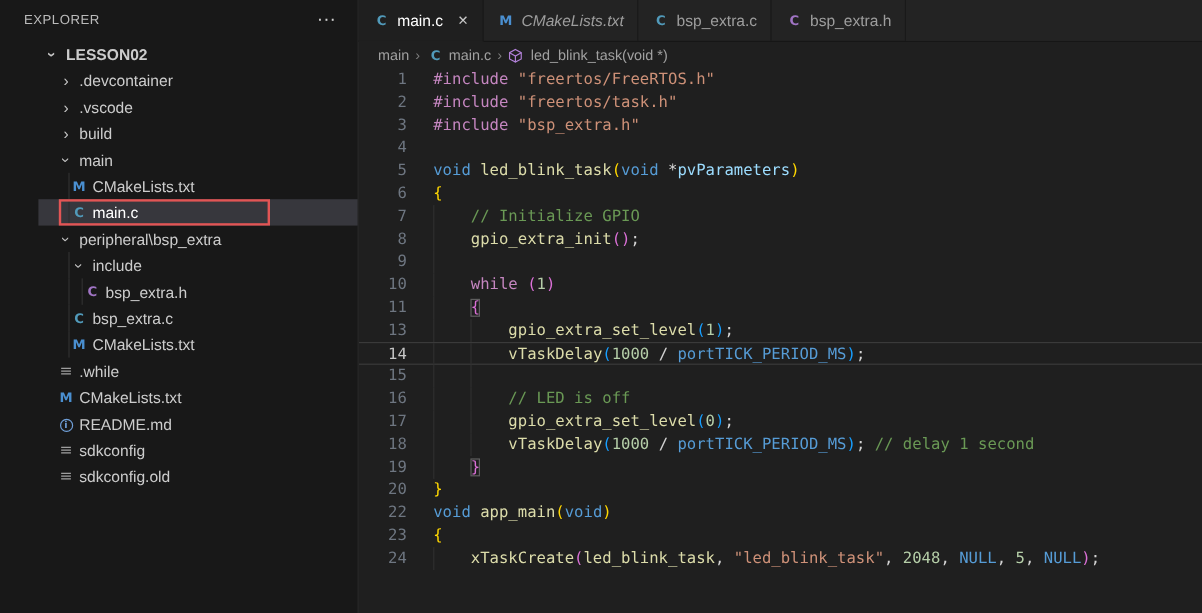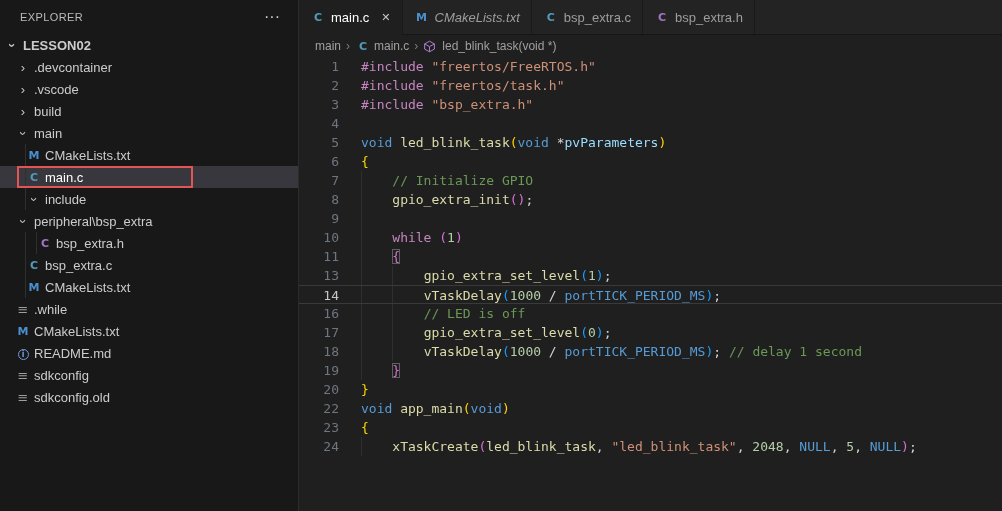--- a/index.html
+++ b/index.html
@@ -8,21 +8,21 @@
     width:1002px; height:511px; overflow:hidden;
     display:flex; background:#1f1f1f;
     font-family:"Liberation Sans", sans-serif; color:#cccccc;
   }
   
   .sidebar { width:299px; min-width:299px; background:#181818; border-right:1px solid #2b2b2b; display:flex; flex-direction:column; }
   .sb-header { height:34px; flex:none; display:flex; align-items:center; justify-content:space-between; padding:0 18px 0 20px; }
   .sb-title { font-size:11px; letter-spacing:.4px; color:#bbbbbb; }
   .sb-more { color:#d0d0d0; font-size:16px; line-height:10px; cursor:pointer; }
   .tree { flex:1; position:relative; }
-  .row { position:relative; height:22px; display:flex; align-items:center; font-size:13px; color:#cccccc; cursor:pointer; white-space:nowrap; }
+  .row { position:relative; height:22px; display:flex; align-items:center; font-size:13px; color:#cccccc; cursor:pointer; white-space:nowrap;margin-left:32px; }
   .row.selected { background:#37373d; color:#ffffff; }
   .row.bold { font-weight:bold; }
   .chev { width:16px; flex:none; text-align:center; color:#c5c5c5; font-size:13px; display:inline-block; }
   .chev.down { transform:rotate(90deg); }
   .ficon { width:16px; flex:none; text-align:center; font-weight:bold; font-size:11px; font-family:"DejaVu Sans", sans-serif; }
   .ficon.plain { font-weight:normal; font-size:13px; }
   .info-circle { display:inline-block; width:11px; height:11px; border-radius:50%; border:1px solid; font-size:8px; line-height:9px; text-align:center; font-weight:bold; }
   .row-label { margin-left:3px; }
   .tree-guide { position:absolute; top:0; bottom:0; width:1px; background:#303030; }
   .annotation-box { position:absolute; left:17px; top:0; width:176px; height:22px; border:2px solid #e25555; pointer-events:none; }
@@ -84,28 +84,28 @@
         <div class="tree-guide" style="left: 25px;"></div>
         <span class="ficon" style="color: rgb(74, 143, 208);">M</span>
         <span class="row-label">CMakeLists.txt</span>
       </div>
       <div class="row selected" style="padding-left: 26px;">
         <div class="tree-guide" style="left: 25px;"></div>
         <span class="ficon" style="color: rgb(81, 154, 186);">C</span>
         <span class="row-label">main.c</span>
         <div class="annotation-box"></div>
       </div>
+      <div class="row" style="padding-left: 15px;">
+        <span class="chev down" style="color: rgb(197, 197, 197);">›</span>
+        <span class="row-label">peripheral\bsp_extra</span>
+      </div>
       <div class="row" style="padding-left: 26px;">
         <div class="tree-guide" style="left: 25px;"></div>
         <span class="chev down" style="color: rgb(197, 197, 197);">›</span>
         <span class="row-label">include</span>
-      </div>
-      <div class="row" style="padding-left: 15px;">
-        <span class="chev down" style="color: rgb(197, 197, 197);">›</span>
-        <span class="row-label">peripheral\bsp_extra</span>
       </div>
       <div class="row" style="padding-left: 37px;">
         <div class="tree-guide" style="left: 25px;"></div>
         <div class="tree-guide" style="left: 36px;"></div>
         <span class="ficon" style="color: rgb(160, 116, 196);">C</span>
         <span class="row-label">bsp_extra.h</span>
       </div>
       <div class="row" style="padding-left: 26px;">
         <div class="tree-guide" style="left: 25px;"></div>
         <span class="ficon" style="color: rgb(81, 154, 186);">C</span>
@@ -187,20 +187,21 @@
       <div class="cline"><span class="gutter">4</span><span class="ltext"></span></div>
       <div class="cline"><span class="gutter">5</span><span class="ltext"><span class="tok" style="color: rgb(86, 156, 214);">void</span><span class="tok" style="color: rgb(212, 212, 212);"> </span><span class="tok" style="color: rgb(220, 220, 170);">led_blink_task</span><span class="tok" style="color: rgb(255, 215, 0);">(</span><span class="tok" style="color: rgb(86, 156, 214);">void</span><span class="tok" style="color: rgb(212, 212, 212);"> *</span><span class="tok" style="color: rgb(156, 220, 254);">pvParameters</span><span class="tok" style="color: rgb(255, 215, 0);">)</span></span></div>
       <div class="cline"><span class="gutter">6</span><span class="ltext"><span class="tok" style="color: rgb(255, 215, 0);">{</span></span></div>
       <div class="cline"><span class="gutter">7</span><span class="ltext"><span class="code-guide" style="left: calc(0ch);"></span><span class="tok" style="color: rgb(212, 212, 212);">    </span><span class="tok" style="color: rgb(106, 153, 85);">// Initialize GPIO</span></span></div>
       <div class="cline"><span class="gutter">8</span><span class="ltext"><span class="code-guide" style="left: calc(0ch);"></span><span class="tok" style="color: rgb(212, 212, 212);">    </span><span class="tok" style="color: rgb(220, 220, 170);">gpio_extra_init</span><span class="tok" style="color: rgb(218, 112, 214);">(</span><span class="tok" style="color: rgb(218, 112, 214);">)</span><span class="tok" style="color: rgb(212, 212, 212);">;</span></span></div>
       <div class="cline"><span class="gutter">9</span><span class="ltext"><span class="code-guide" style="left: calc(0ch);"></span></span></div>
       <div class="cline"><span class="gutter">10</span><span class="ltext"><span class="code-guide" style="left: calc(0ch);"></span><span class="tok" style="color: rgb(212, 212, 212);">    </span><span class="tok" style="color: rgb(197, 134, 192);">while</span><span class="tok" style="color: rgb(212, 212, 212);"> </span><span class="tok" style="color: rgb(218, 112, 214);">(</span><span class="tok" style="color: rgb(181, 206, 168);">1</span><span class="tok" style="color: rgb(218, 112, 214);">)</span></span></div>
       <div class="cline"><span class="gutter">11</span><span class="ltext"><span class="code-guide" style="left: calc(0ch);"></span><span class="tok" style="color: rgb(212, 212, 212);">    </span><span class="tok box" style="color: rgb(218, 112, 214);">{</span></span></div>
       <div class="cline"><span class="gutter">13</span><span class="ltext"><span class="code-guide" style="left: calc(0ch);"></span><span class="code-guide" style="left: calc(4ch);"></span><span class="tok" style="color: rgb(212, 212, 212);">        </span><span class="tok" style="color: rgb(220, 220, 170);">gpio_extra_set_level</span><span class="tok" style="color: rgb(23, 159, 255);">(</span><span class="tok" style="color: rgb(181, 206, 168);">1</span><span class="tok" style="color: rgb(23, 159, 255);">)</span><span class="tok" style="color: rgb(212, 212, 212);">;</span></span></div>
       <div class="cline current"><span class="gutter">14</span><span class="ltext"><span class="code-guide" style="left: calc(0ch);"></span><span class="code-guide" style="left: calc(4ch);"></span><span class="tok" style="color: rgb(212, 212, 212);">        </span><span class="tok" style="color: rgb(220, 220, 170);">vTaskDelay</span><span class="tok" style="color: rgb(23, 159, 255);">(</span><span class="tok" style="color: rgb(181, 206, 168);">1000</span><span class="tok" style="color: rgb(212, 212, 212);"> / </span><span class="tok" style="color: rgb(86, 156, 214);">portTICK_PERIOD_MS</span><span class="tok" style="color: rgb(23, 159, 255);">)</span><span class="tok" style="color: rgb(212, 212, 212);">;</span></span></div>
+      <div class="cline"><span class="gutter">15</span><span class="ltext"><span class="code-guide" style="left: calc(0ch);"></span><span class="code-guide" style="left: calc(4ch);"></span></span></div>
       <div class="cline"><span class="gutter">16</span><span class="ltext"><span class="code-guide" style="left: calc(0ch);"></span><span class="code-guide" style="left: calc(4ch);"></span><span class="tok" style="color: rgb(212, 212, 212);">        </span><span class="tok" style="color: rgb(106, 153, 85);">// LED is off</span></span></div>
       <div class="cline"><span class="gutter">17</span><span class="ltext"><span class="code-guide" style="left: calc(0ch);"></span><span class="code-guide" style="left: calc(4ch);"></span><span class="tok" style="color: rgb(212, 212, 212);">        </span><span class="tok" style="color: rgb(220, 220, 170);">gpio_extra_set_level</span><span class="tok" style="color: rgb(23, 159, 255);">(</span><span class="tok" style="color: rgb(181, 206, 168);">0</span><span class="tok" style="color: rgb(23, 159, 255);">)</span><span class="tok" style="color: rgb(212, 212, 212);">;</span></span></div>
       <div class="cline"><span class="gutter">18</span><span class="ltext"><span class="code-guide" style="left: calc(0ch);"></span><span class="code-guide" style="left: calc(4ch);"></span><span class="tok" style="color: rgb(212, 212, 212);">        </span><span class="tok" style="color: rgb(220, 220, 170);">vTaskDelay</span><span class="tok" style="color: rgb(23, 159, 255);">(</span><span class="tok" style="color: rgb(181, 206, 168);">1000</span><span class="tok" style="color: rgb(212, 212, 212);"> / </span><span class="tok" style="color: rgb(86, 156, 214);">portTICK_PERIOD_MS</span><span class="tok" style="color: rgb(23, 159, 255);">)</span><span class="tok" style="color: rgb(212, 212, 212);">;</span><span class="tok" style="color: rgb(212, 212, 212);"> </span><span class="tok" style="color: rgb(106, 153, 85);">// delay 1 second</span></span></div>
       <div class="cline"><span class="gutter">19</span><span class="ltext"><span class="code-guide" style="left: calc(0ch);"></span><span class="tok" style="color: rgb(212, 212, 212);">    </span><span class="tok box" style="color: rgb(218, 112, 214);">}</span></span></div>
       <div class="cline"><span class="gutter">20</span><span class="ltext"><span class="tok" style="color: rgb(255, 215, 0);">}</span></span></div>
       <div class="cline"><span class="gutter">22</span><span class="ltext"><span class="tok" style="color: rgb(86, 156, 214);">void</span><span class="tok" style="color: rgb(212, 212, 212);"> </span><span class="tok" style="color: rgb(220, 220, 170);">app_main</span><span class="tok" style="color: rgb(255, 215, 0);">(</span><span class="tok" style="color: rgb(86, 156, 214);">void</span><span class="tok" style="color: rgb(255, 215, 0);">)</span></span></div>
       <div class="cline"><span class="gutter">23</span><span class="ltext"><span class="tok" style="color: rgb(255, 215, 0);">{</span></span></div>
       <div class="cline"><span class="gutter">24</span><span class="ltext"><span class="code-guide" style="left: calc(0ch);"></span><span class="tok" style="color: rgb(212, 212, 212);">    </span><span class="tok" style="color: rgb(220, 220, 170);">xTaskCreate</span><span class="tok" style="color: rgb(218, 112, 214);">(</span><span class="tok" style="color: rgb(220, 220, 170);">led_blink_task</span><span class="tok" style="color: rgb(212, 212, 212);">, </span><span class="tok" style="color: rgb(206, 145, 120);">"led_blink_task"</span><span class="tok" style="color: rgb(212, 212, 212);">, </span><span class="tok" style="color: rgb(181, 206, 168);">2048</span><span class="tok" style="color: rgb(212, 212, 212);">, </span><span class="tok" style="color: rgb(86, 156, 214);">NULL</span><span class="tok" style="color: rgb(212, 212, 212);">, </span><span class="tok" style="color: rgb(181, 206, 168);">5</span><span class="tok" style="color: rgb(212, 212, 212);">, </span><span class="tok" style="color: rgb(86, 156, 214);">NULL</span><span class="tok" style="color: rgb(218, 112, 214);">)</span><span class="tok" style="color: rgb(212, 212, 212);">;</span></span></div>
     </div>
 </main>

